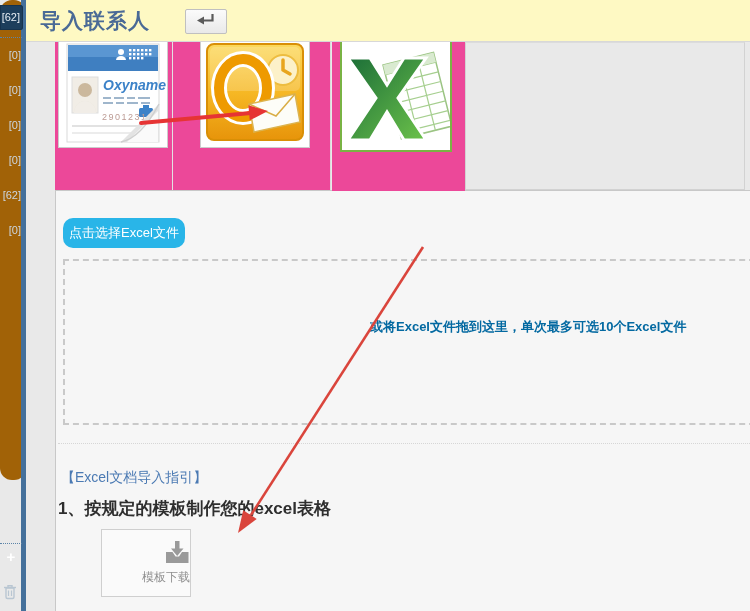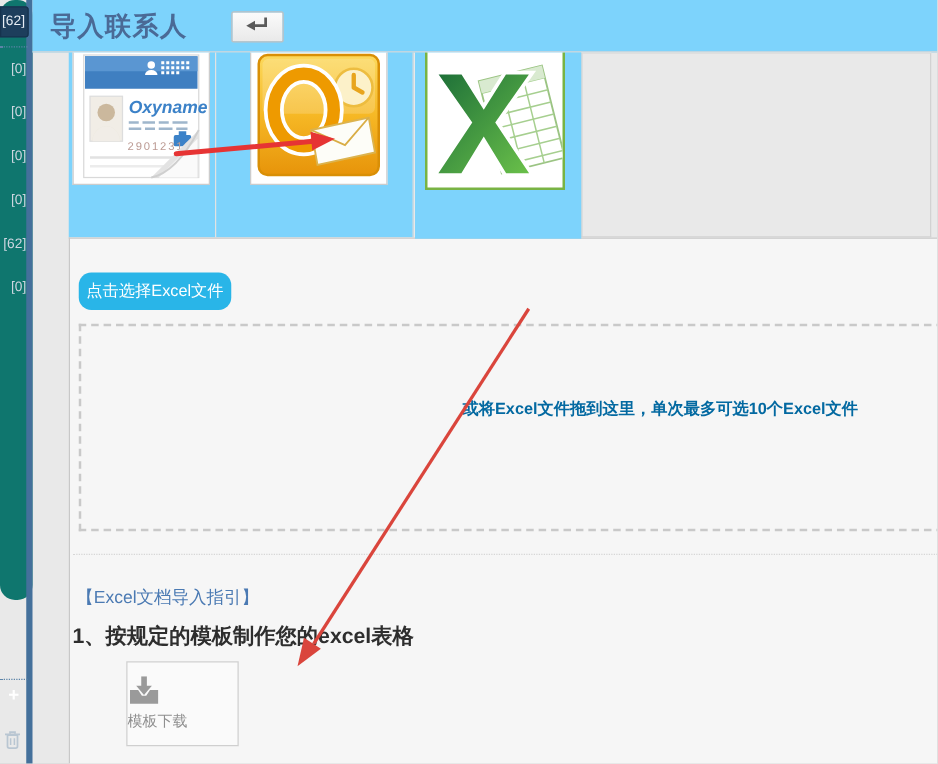--- a/index.html
+++ b/index.html
@@ -1,42 +1,42 @@
 <!DOCTYPE html>
 <html><head>
 <meta charset="utf-8">
 <style>
   html,body{margin:0;padding:0;background:#cfcfcf;}
   *{box-sizing:border-box;font-family:"Liberation Sans","DejaVu Sans",sans-serif;}
   .page{position:relative;width:750px;height:611px;overflow:hidden;background:#e9e9e9;}
 
   
-  .sidebar{position:absolute;left:0;top:0;width:26px;height:480px;background:#0f766e;border-radius:12px;}
+  .sidebar{position:absolute;left:0;top:0;width:26px;height:480px;background:#a16207;border-radius:12px;}
   .sidebar-strip{position:absolute;left:21px;top:0;width:5px;height:611px;background:#44709b;}
   .side-item{position:absolute;left:0;width:21px;height:16px;overflow:hidden;
              font-size:11px;line-height:16px;color:#ccd6e0;text-align:right;white-space:nowrap;}
   .side-item-selected{position:absolute;left:0;top:5px;width:23px;height:25px;overflow:hidden;
              background:#1d3e5c;border-radius:0 3px 3px 0;box-shadow:inset 0 0 0 1px #16334e;
              font-size:11px;line-height:25px;color:#e6edf4;text-align:right;padding-right:3px;white-space:nowrap;}
   .side-dotted{position:absolute;left:0;width:22px;border-top:1px dotted #5c84a8;}
   .side-plus{position:absolute;left:0;top:548px;width:22px;text-align:center;
              color:#ffffff;font-size:15px;font-weight:bold;line-height:18px;}
   .side-trash{position:absolute;left:3px;top:584px;width:14px;height:16px;}
 
   
-  .header{position:absolute;left:26px;top:0;width:724px;height:42px;background:#7dd3fc;
+  .header{position:absolute;left:26px;top:0;width:724px;height:42px;background:#fef9c3;
           border-bottom:1px solid #d8d8d8;}
   .page-title{position:absolute;left:14px;top:7px;font-size:21px;font-weight:bold;
           color:#4a6a96;letter-spacing:1px;white-space:nowrap;}
   .back-btn{position:absolute;left:159px;top:9px;width:42px;height:25px;
           background:linear-gradient(#fbfbfb,#e9e9e9);border:1px solid #c0c0c0;border-radius:2px;
           display:flex;align-items:center;justify-content:center;cursor:pointer;}
 
   
-  .tab{position:absolute;top:42px;height:148px;background:#7dd3fc;}
+  .tab{position:absolute;top:42px;height:148px;background:#ec4899;}
   .tab-vcard{left:55px;width:118px;border-right:1px solid #e2e2e2;}
   .tab-outlook{left:173px;width:158px;border-right:1px solid #dcdcdc;}
   .tab-excel{left:332px;width:133px;height:149px;z-index:2;}
   .tab-empty{position:absolute;left:465px;top:42px;width:280px;height:148px;
           background:#e9e9e9;border:1px solid #d2d2d2;border-top-color:#dcdcdc;}
   .icon-box{position:absolute;top:0;background:#fff;border:1px solid #cccccc;border-top:none;}
   .icon-box-vcard{left:3px;width:110px;height:106px;}
   .icon-box-outlook{left:27px;width:110px;height:106px;}
   .icon-box-excel{left:8px;width:112px;height:110px;border:2px solid #79b344;border-top:none;}
   .tab-label{position:absolute;top:122px;left:0;width:100%;text-align:center;
@@ -51,21 +51,21 @@
   .dropzone{position:absolute;left:7px;top:68px;width:712px;height:166px;
          border:2px dashed #c9c9c9;}
   .dropzone-hint{position:absolute;left:305px;top:57px;font-size:13px;font-weight:bold;
          color:#0369a1;white-space:nowrap;}
   .dotted-rule{position:absolute;left:2px;top:252px;width:694px;border-top:1px dotted #d6d6d6;}
   .guide-title{position:absolute;left:5px;top:278px;font-size:14px;font-weight:normal;
          color:#4b7ab3;white-space:nowrap;}
   .step-text{position:absolute;left:2px;top:306px;font-size:17px;font-weight:bold;
          color:#2e2e2e;white-space:nowrap;}
   .template-btn{position:absolute;left:45px;top:338px;width:90px;height:68px;background:#fafafa;
-         border:1px solid #cfcfcf;display:flex;flex-direction:column;align-items:flex-start;
+         border:1px solid #cfcfcf;display:flex;flex-direction:column;align-items:flex-end;
          cursor:pointer;}
   .template-btn svg{margin-top:11px;}
   .template-label{font-size:12px;color:#8f8f8f;margin-top:5px;white-space:nowrap;}
 
   .arrows{position:absolute;left:0;top:0;z-index:5;pointer-events:none;}
 </style>
 </head>
 <body>
 
 <div class="page">

